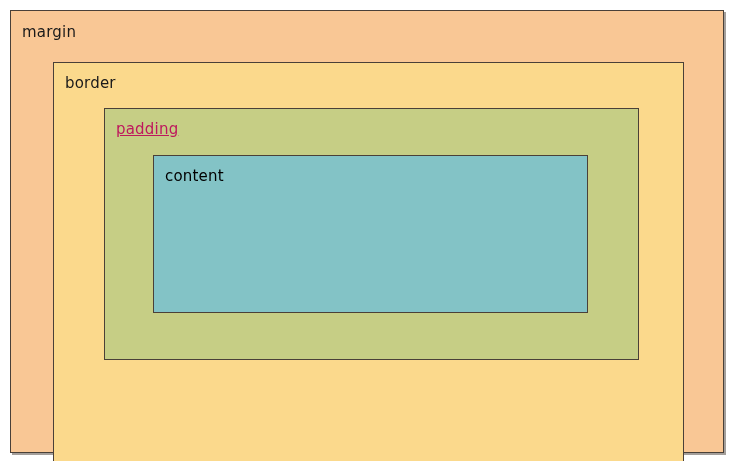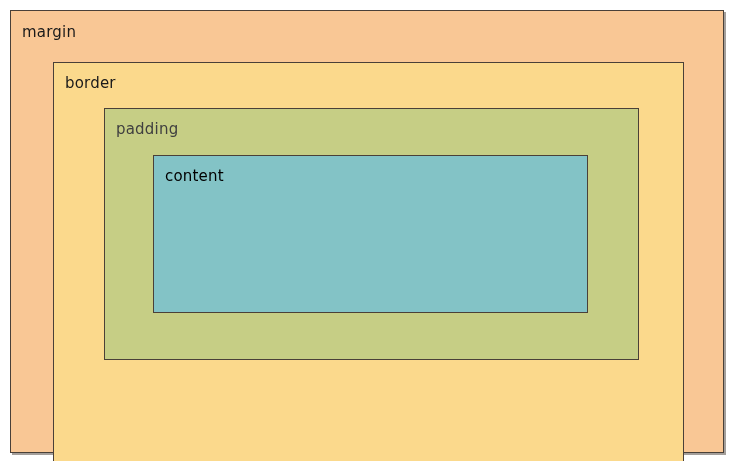--- a/index.html
+++ b/index.html
@@ -93,21 +93,21 @@
 
 <div id="diagram-canvas" style="width: 735px; height: 461px; background: rgb(255, 255, 255);">
 
   <div class="box" id="margin-box" style="background: rgb(249, 199, 149); border-color: rgb(74, 64, 56); width: 714px; height: 443px; left: 10px; top: 10px;">
     <span class="box-label" style="color: rgb(26, 26, 26);">margin</span>
 
     <div class="box" id="border-box" style="background: rgb(251, 217, 140); border-color: rgb(74, 64, 56); width: 631px; height: 417px; left: 42px; top: 51px;">
       <span class="box-label" style="color: rgb(26, 26, 26);">border</span>
 
       <div class="box" id="padding-box" style="background: rgb(198, 206, 133); border-color: rgb(74, 64, 56); width: 535px; height: 252px; left: 50px; top: 45px;">
-        <span class="box-label" style="color: #404040;">padding</span>
+        <span class="box-label" style="color: #be185d; text-decoration: underline;">padding</span>
 
         <div class="box" id="content-box" style="background: rgb(131, 195, 198); border-color: rgb(74, 64, 56); width: 435px; height: 158px; left: 48px; top: 46px;">
           <span class="box-label" style="color: #000000;">content</span>
         </div>
 
       </div>
     </div>
   </div>
 
 </div>

